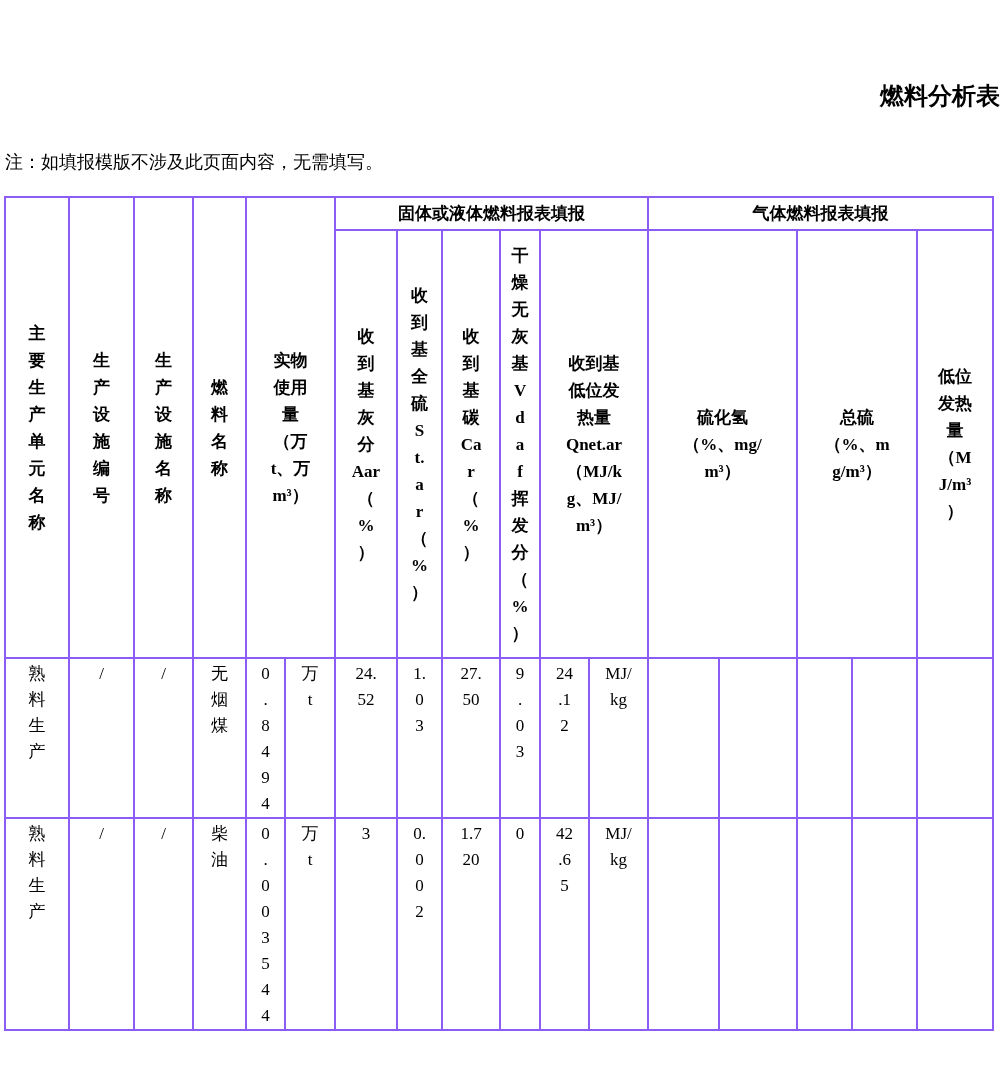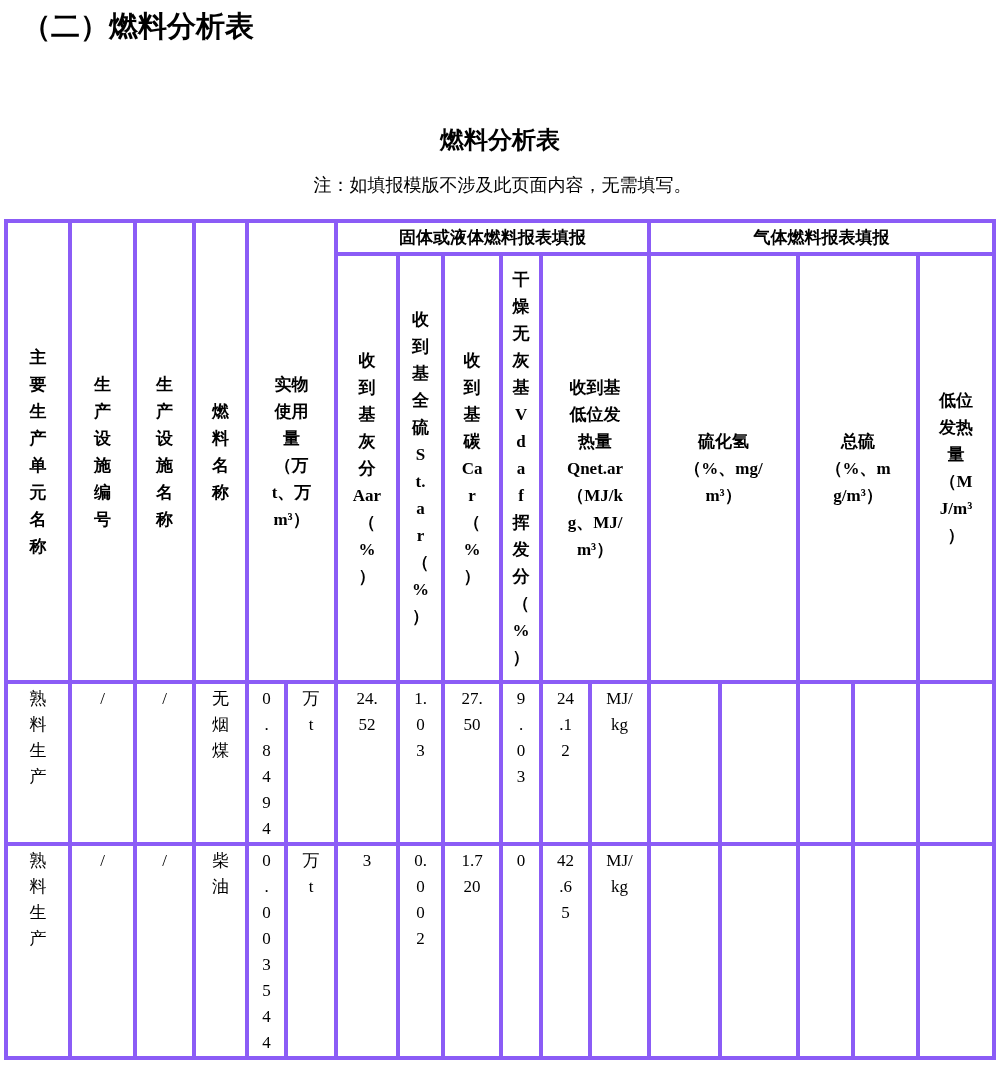--- a/index.html
+++ b/index.html
@@ -8,36 +8,36 @@
     background:#ffffff; color:#000;
     font-family:"Liberation Serif","DejaVu Serif",serif;
     overflow:hidden;
   }
   .h1 {
     margin:8px 0 0 22px;
     font-size:29px; line-height:36px; font-weight:bold;
   }
   .doc-title {
     margin-top:80px;
-    text-align:center;
+    text-align:right;
     font-size:24px; line-height:32px; font-weight:bold;
   }
   .note {
-    margin:18px 0 0 5px;
-    font-size:18px; line-height:23px;text-align:center;
+    margin:39px 0 0 5px;
+    font-size:18px; line-height:23px;
   }
   table.fuel {
     margin:22px 0 0 4px;
     border-collapse:collapse;
     table-layout:fixed;
     width:988px;
     border:2px solid #000;
   }
   table.fuel td {
-    border:4px solid #8b5cf6;
+    border:2px solid #8b5cf6;
     padding:0;
     text-align:center;
     white-space:pre-line;
     overflow:hidden;
     font-size:17px;
   }
   tr.group-row { height:33px; }
   tr.header-row { height:428px; }
   tr.data-row-1 { height:160px; }
   tr.data-row-2 { height:209px; }
@@ -53,21 +53,20 @@
   tr.data-row-1 td, tr.data-row-2 td {
     vertical-align:top;
     line-height:26px;
     padding-top:2px;
   }
 </style>
 </head>
 <body>
 
 <div class="page">
-  <div class="h1">（二）燃料分析表</div>
   <div class="doc-title">燃料分析表</div>
   <div class="note">注：如填报模版不涉及此页面内容，无需填写。</div>
 
   <table class="fuel">
     <colgroup>
       <col style="width:64px">
         <col style="width:65px">
         <col style="width:59px">
       <col style="width:53px">
         <col style="width:39px">

